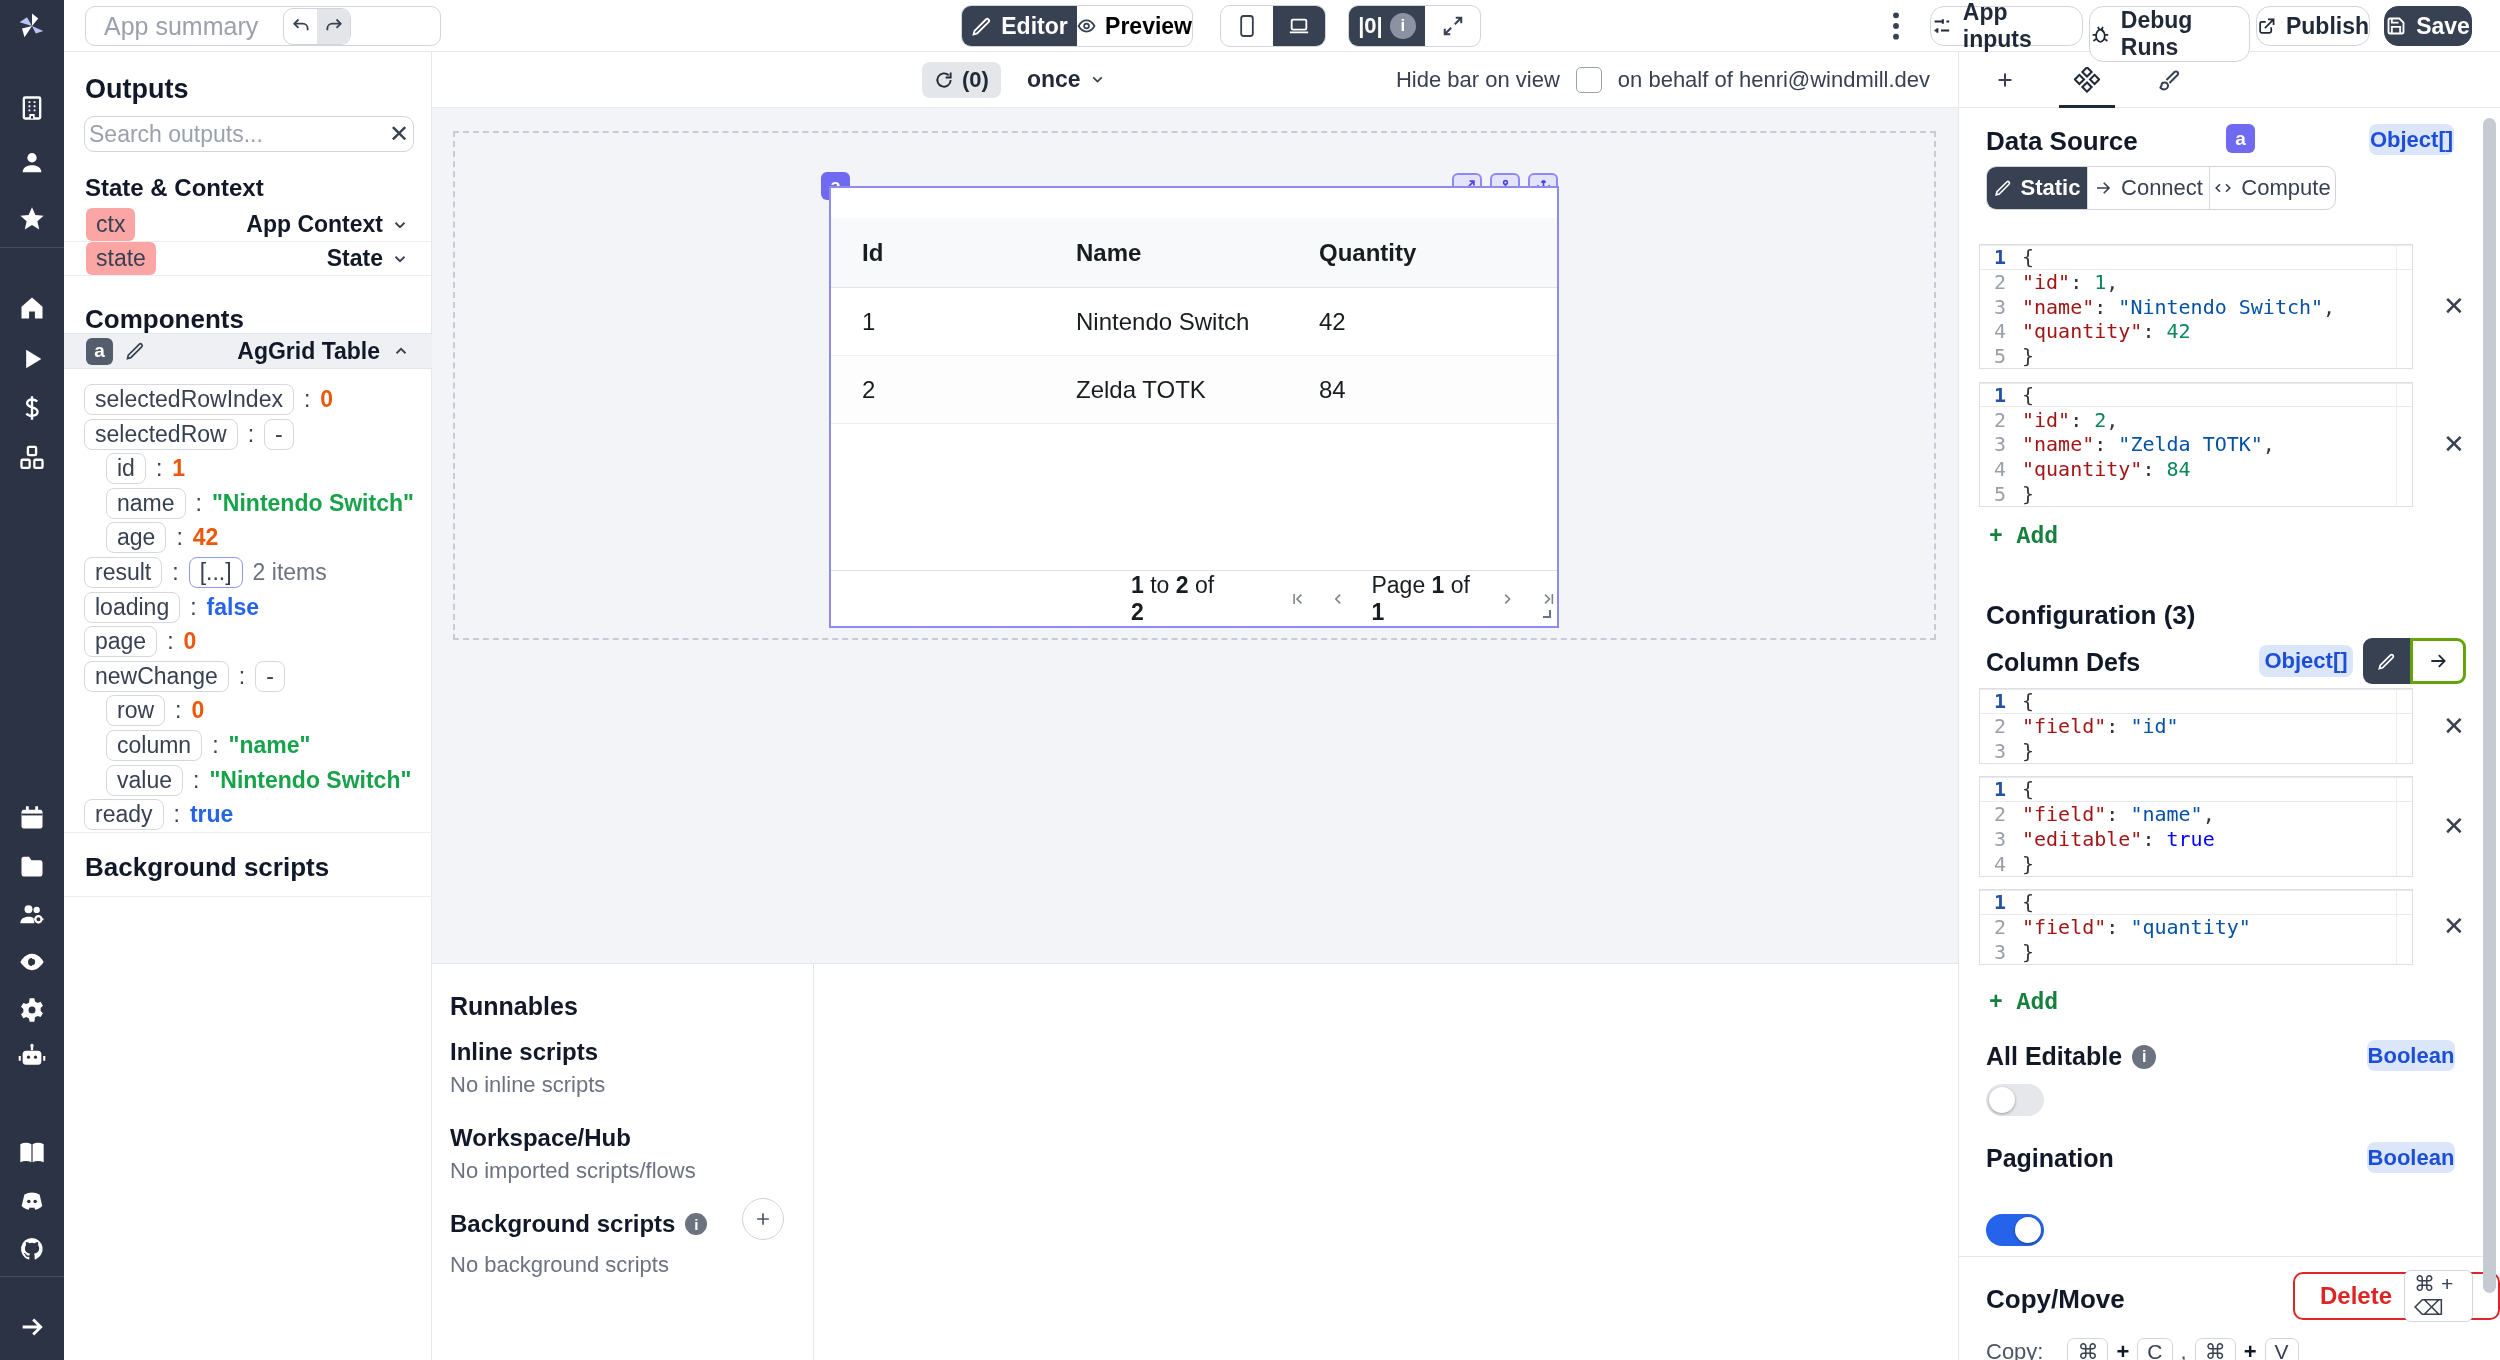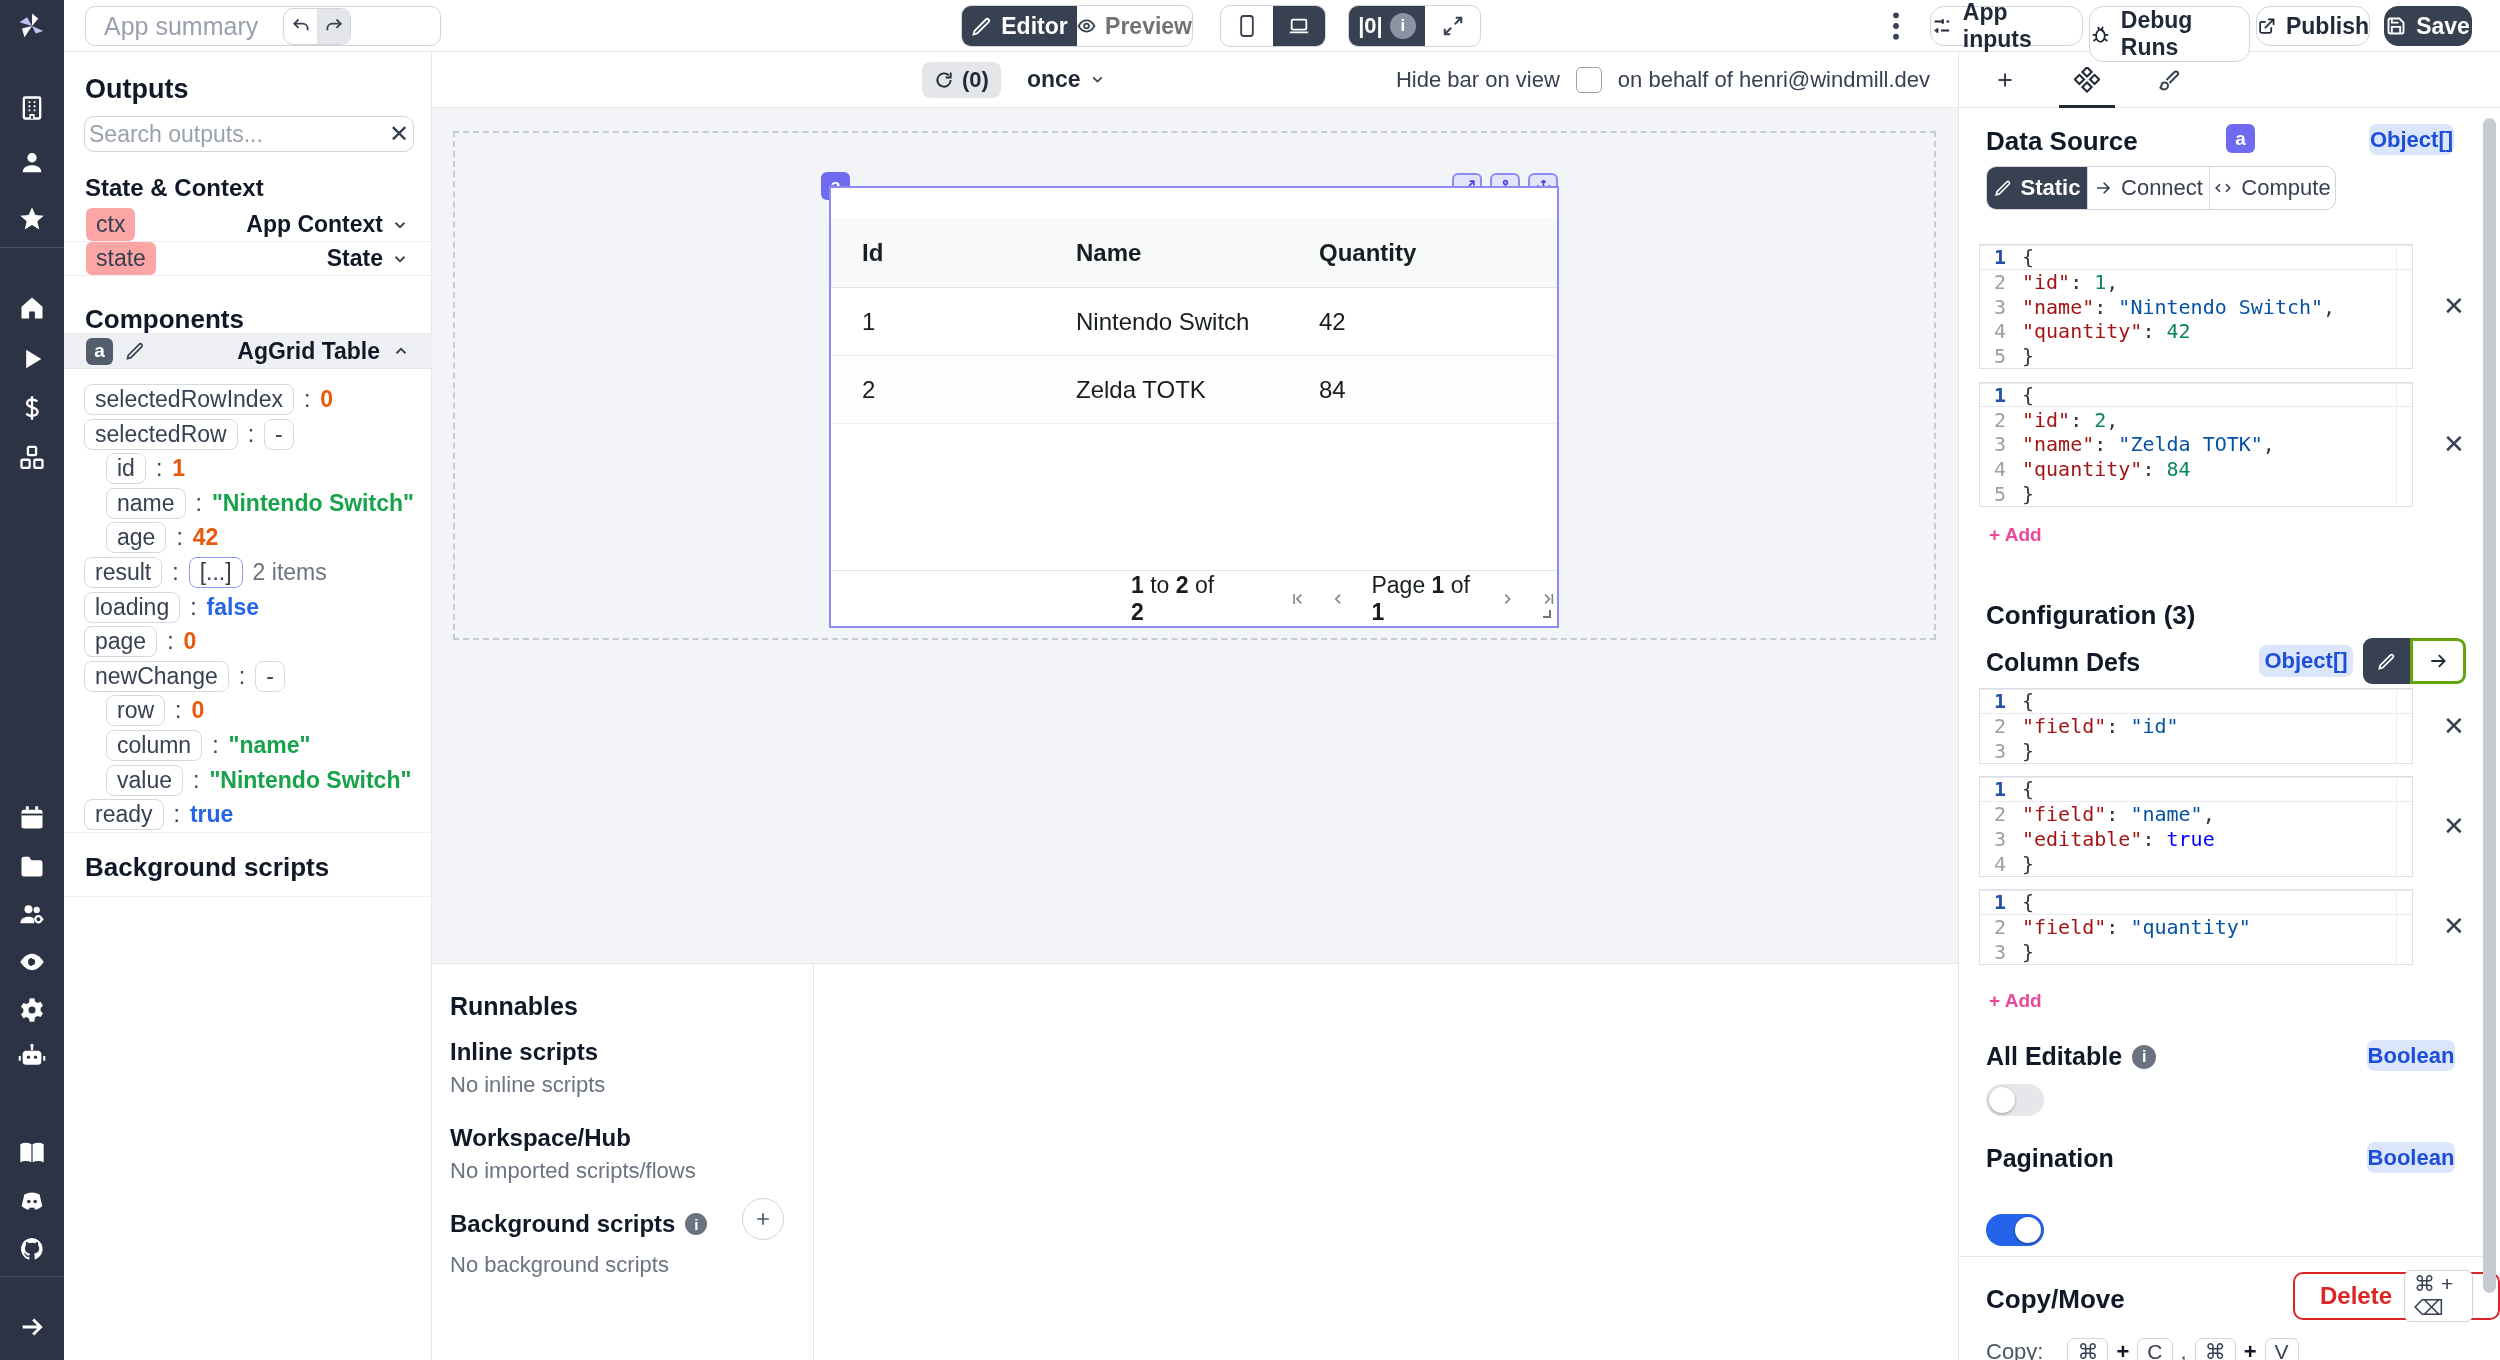--- a/index.html
+++ b/index.html
@@ -66,21 +66,21 @@
   .editor { position:absolute; left:20px; width:434px; border:1px solid #dcdfe4; background:#fff; }
   .editor::after { content:""; position:absolute; right:15px; top:0; bottom:0; border-left:1px solid #eceef1; }
   .cl { height:24.7px; display:flex; align-items:center; font-family:"DejaVu Sans Mono", monospace; font-size:20px; }
   .cl .ln { width:42px; text-align:right; padding-right:16px; color:#9aa0aa; flex:none; }
   .cl.act { border-top:1px solid #e8eaee; border-bottom:1px solid #e8eaee; }
   .cl.act .ln { color:#2450a8; font-weight:700; }
   .tk-key{ color:#a31515; } .tk-str{ color:#0451a5; } .tk-num{ color:#098658; }
   .tk-bool{ color:#0000ff; } .tk-p{ color:#333; }
   .xbtn { position:absolute; left:2437px; width:34px; height:34px; display:flex; align-items:center; justify-content:center;
           color:#374151; font-size:26px; cursor:default; }
-  .addbtn { display:flex; align-items:center; gap:8px; font-size:19px; font-weight:600; color:#ec4899; }
+  .addbtn { display:flex; align-items:center; gap:8px; font-size:23px; font-weight:600; color:#15803d;font-family:Liberation Mono, monospace; }
   .toggle { width:58px; height:32px; border-radius:16px; position:relative; }
   .toggle .knob { position:absolute; top:3px; width:26px; height:26px; border-radius:50%; background:#fff;
                   box-shadow:0 1px 3px rgba(0,0,0,.35); }
   .kbd { border:1px solid #d1d5db; border-radius:7px; background:#fff; padding:1px 9px; font-size:21px; color:#374151; }
   .infodot { width:26px; height:26px; border-radius:50%; background:#6b7280; color:#fff; font-size:17px; font-weight:700;
              display:inline-flex; align-items:center; justify-content:center; }
   #rscroll { position:absolute; left:524px; top:66px; width:13px; height:1175px; background:#c6cbd2; border-radius:7px; }
   .abadge { background:#6f6af0; color:#fff; font-weight:700; border-radius:6px; display:flex; align-items:center; justify-content:center; }
 </style>
 </head>
@@ -227,21 +227,21 @@
     </div>
   </div>
 
   <div class="seg abs" style="left:897px;top:5px;height:42px">
     <div class="dark" style="width:115px;font-size:23px;font-weight:700">
       <svg width="21" height="21" viewBox="0 0 24 24" fill="none" stroke="#fff" stroke-width="2.2">
           <path d="M3 21l1-4L17 4a2.1 2.1 0 0 1 3 3L7 20z"></path>
         </svg>
       <span>Editor</span>
     </div>
-    <div style="width:115px;font-size:23px;font-weight:600;color:#737373">
+    <div style="width:115px;font-size:23px;font-weight:600;color:#000000">
       <svg width="22" height="22" viewBox="0 0 24 24" fill="none" stroke="#374151" stroke-width="2.2">
           <path d="M2 12s4-7 10-7 10 7 10 7-4 7-10 7S2 12 2 12z"></path>
           <circle cx="12" cy="12" r="3"></circle>
         </svg>
       <span>Preview</span>
     </div>
   </div>
 
   <div class="seg abs" style="left:1156px;top:5px;height:42px">
     <div style="width:52px">

